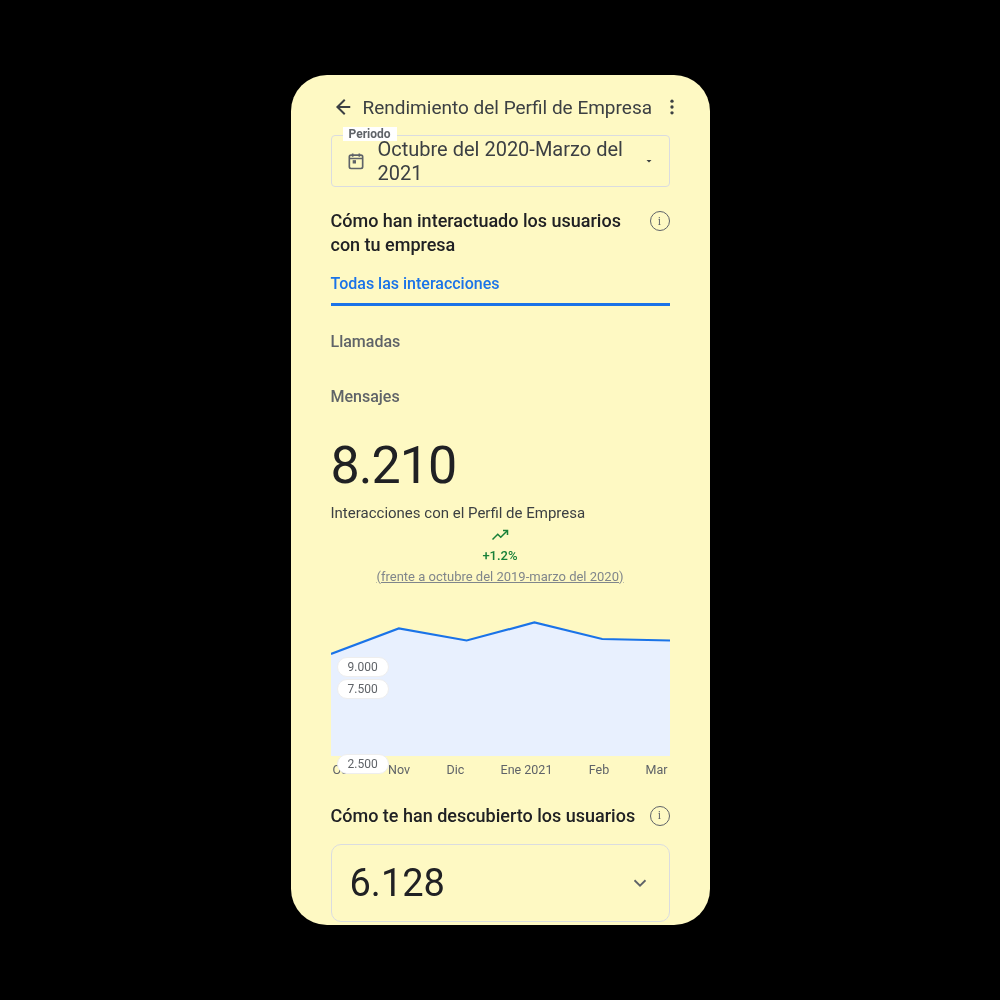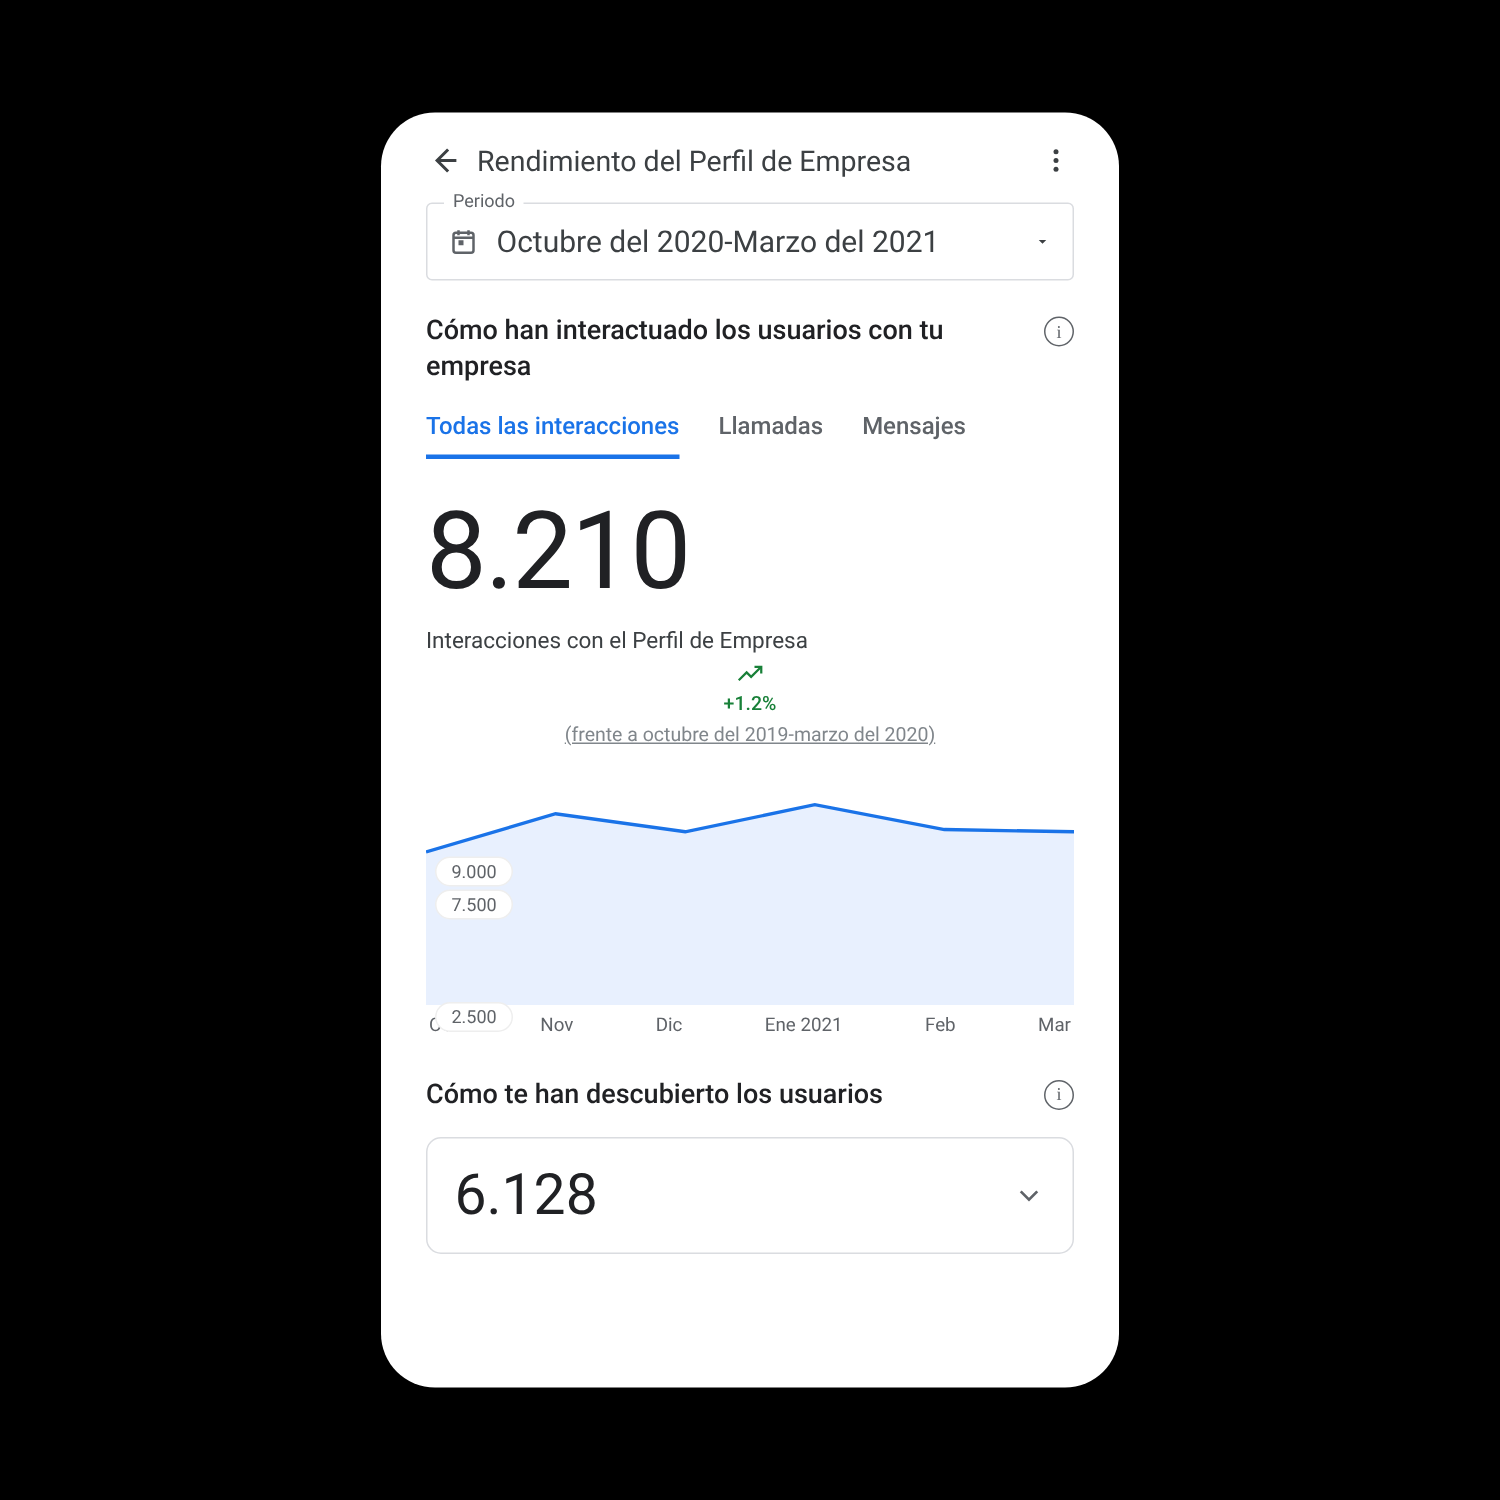--- a/index.html
+++ b/index.html
@@ -6,28 +6,28 @@
   html, body { width: 1000px; height: 1000px; }
   body {
     background: #000;
     font-family: 'Google Sans', Roboto, Arial, sans-serif;
     display: flex;
     align-items: center;
     justify-content: center;
     color: #202124;
   }
   .phone {
-    width: 492px;
+    width: 419px;
     height: 850px;
-    background: #ffffff;
+    background: #fef9c3;
     border-radius: 36px;
     box-shadow: 0 30px 60px rgba(0,0,0,0.35), 0 10px 20px rgba(0,0,0,0.2);
     overflow: hidden;
     position: relative;
-    padding: 20px 30px;
+    padding: 20px 40px;
   }
   .topbar {
     display: flex;
     align-items: center;
     gap: 10px;
     margin-bottom: 16px;
   }
   .topbar .title {
     font-size: 19px;
     font-weight: 400;
@@ -41,20 +41,21 @@
     cursor:pointer;
   }
   .period-wrap { position: relative; margin: 8px 0 22px; }
   .period-label {
     position: absolute;
     top: -8px; left: 12px;
     background: #fff;
     padding: 0 6px;
     font-size: 12px;
     color: #5f6368;
+    font-weight: bold;
   }
   .period-box {
     border: 1px solid #dadce0;
     border-radius: 4px;
     height: 52px;
     display: flex;
     align-items: center;
     padding: 0 14px;
     gap: 12px;
     cursor: pointer;
@@ -82,34 +83,35 @@
     display:flex; align-items:center; justify-content:center;
     font-size:12px; color:#5f6368;
     font-family: serif;
     margin-top:2px;
   }
   .tabs {
     display:flex;
     gap: 26px;
     border-bottom: 1px solid transparent;
     margin-bottom: 18px;
+    flex-direction: column;
   }
   .tab {
     font-size: 16px;
     color: #5f6368;
     padding-bottom: 10px;
     cursor:pointer;
     font-weight:500;
   }
   .tab.active {
     color: #1a73e8;
     border-bottom: 3px solid #1a73e8;
   }
   .bignum {
-    font-size: 72px;
+    font-size: 52px;
     font-weight: 400;
     letter-spacing: -1px;
     color:#202124;
   }
   .metric-label {
     font-size: 15px;
     color:#3c4043;
     margin-top: 8px;
   }
   .delta-row {

